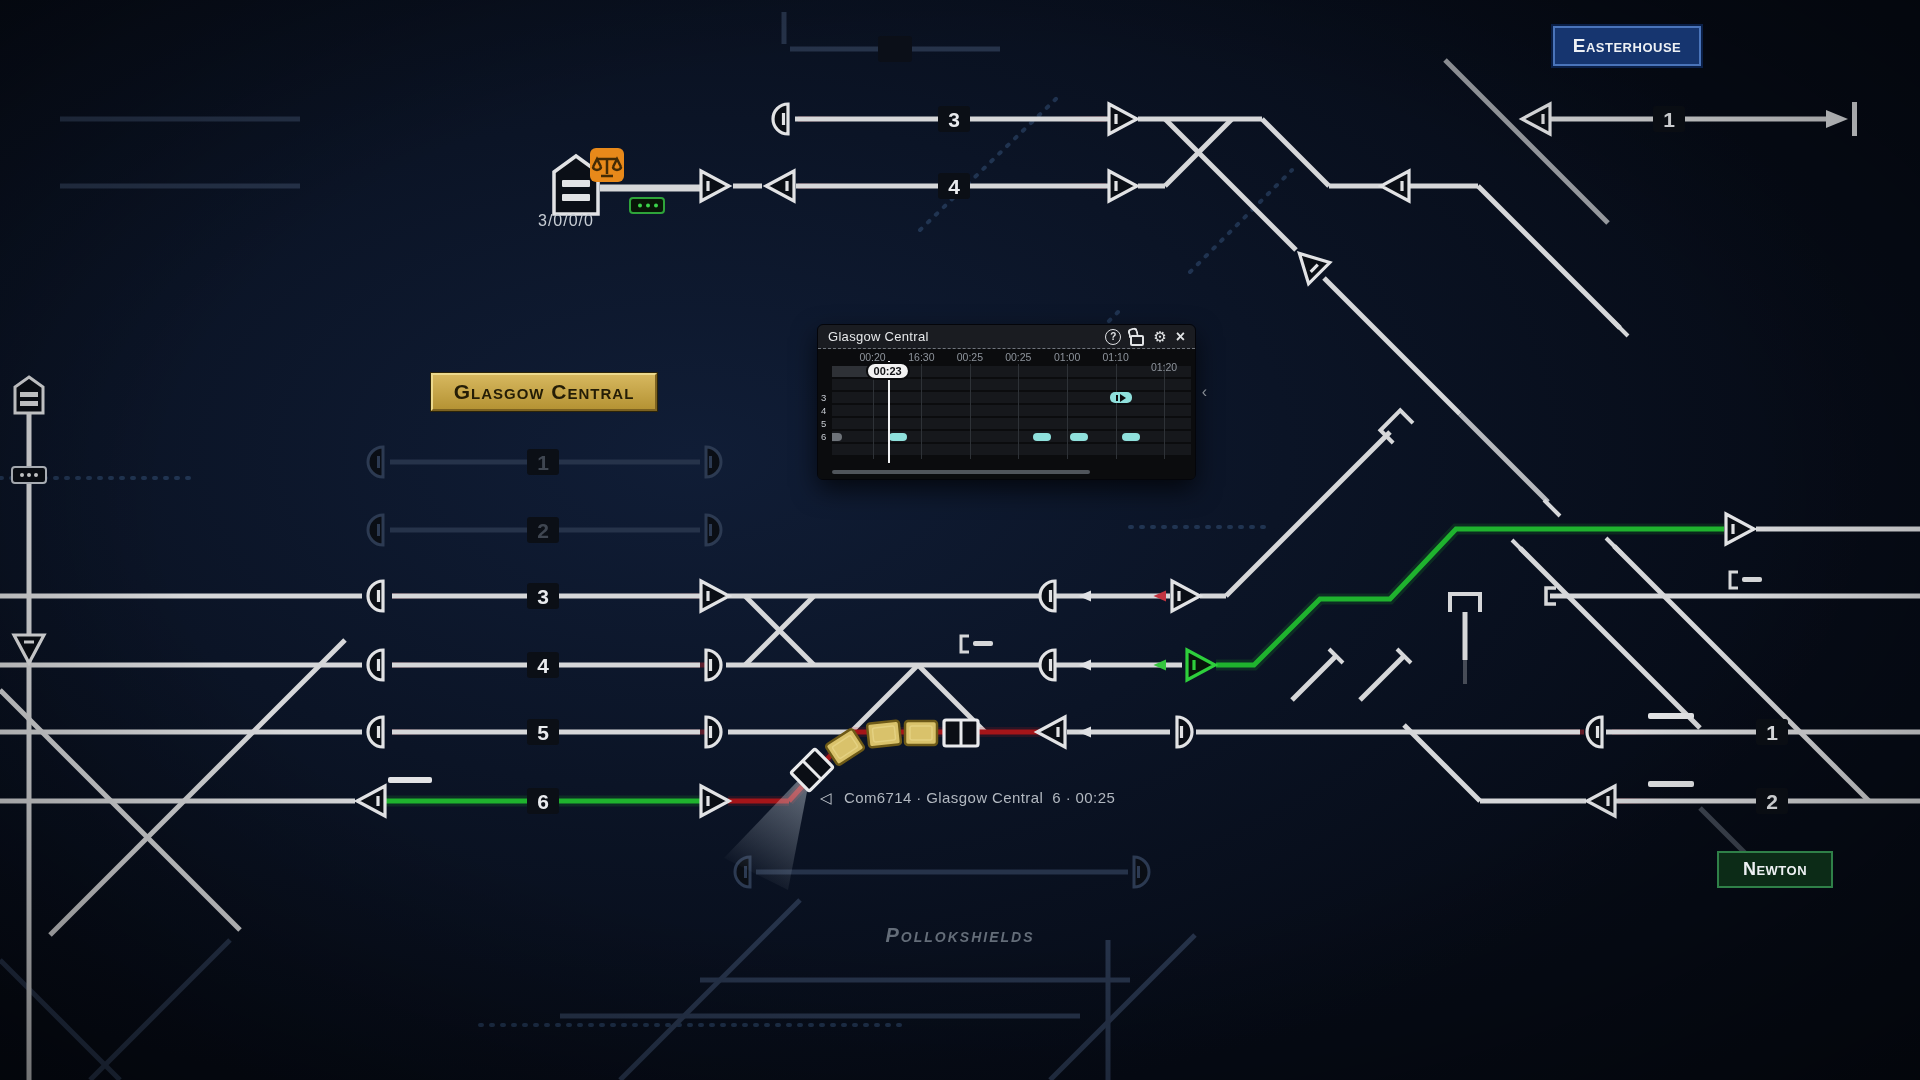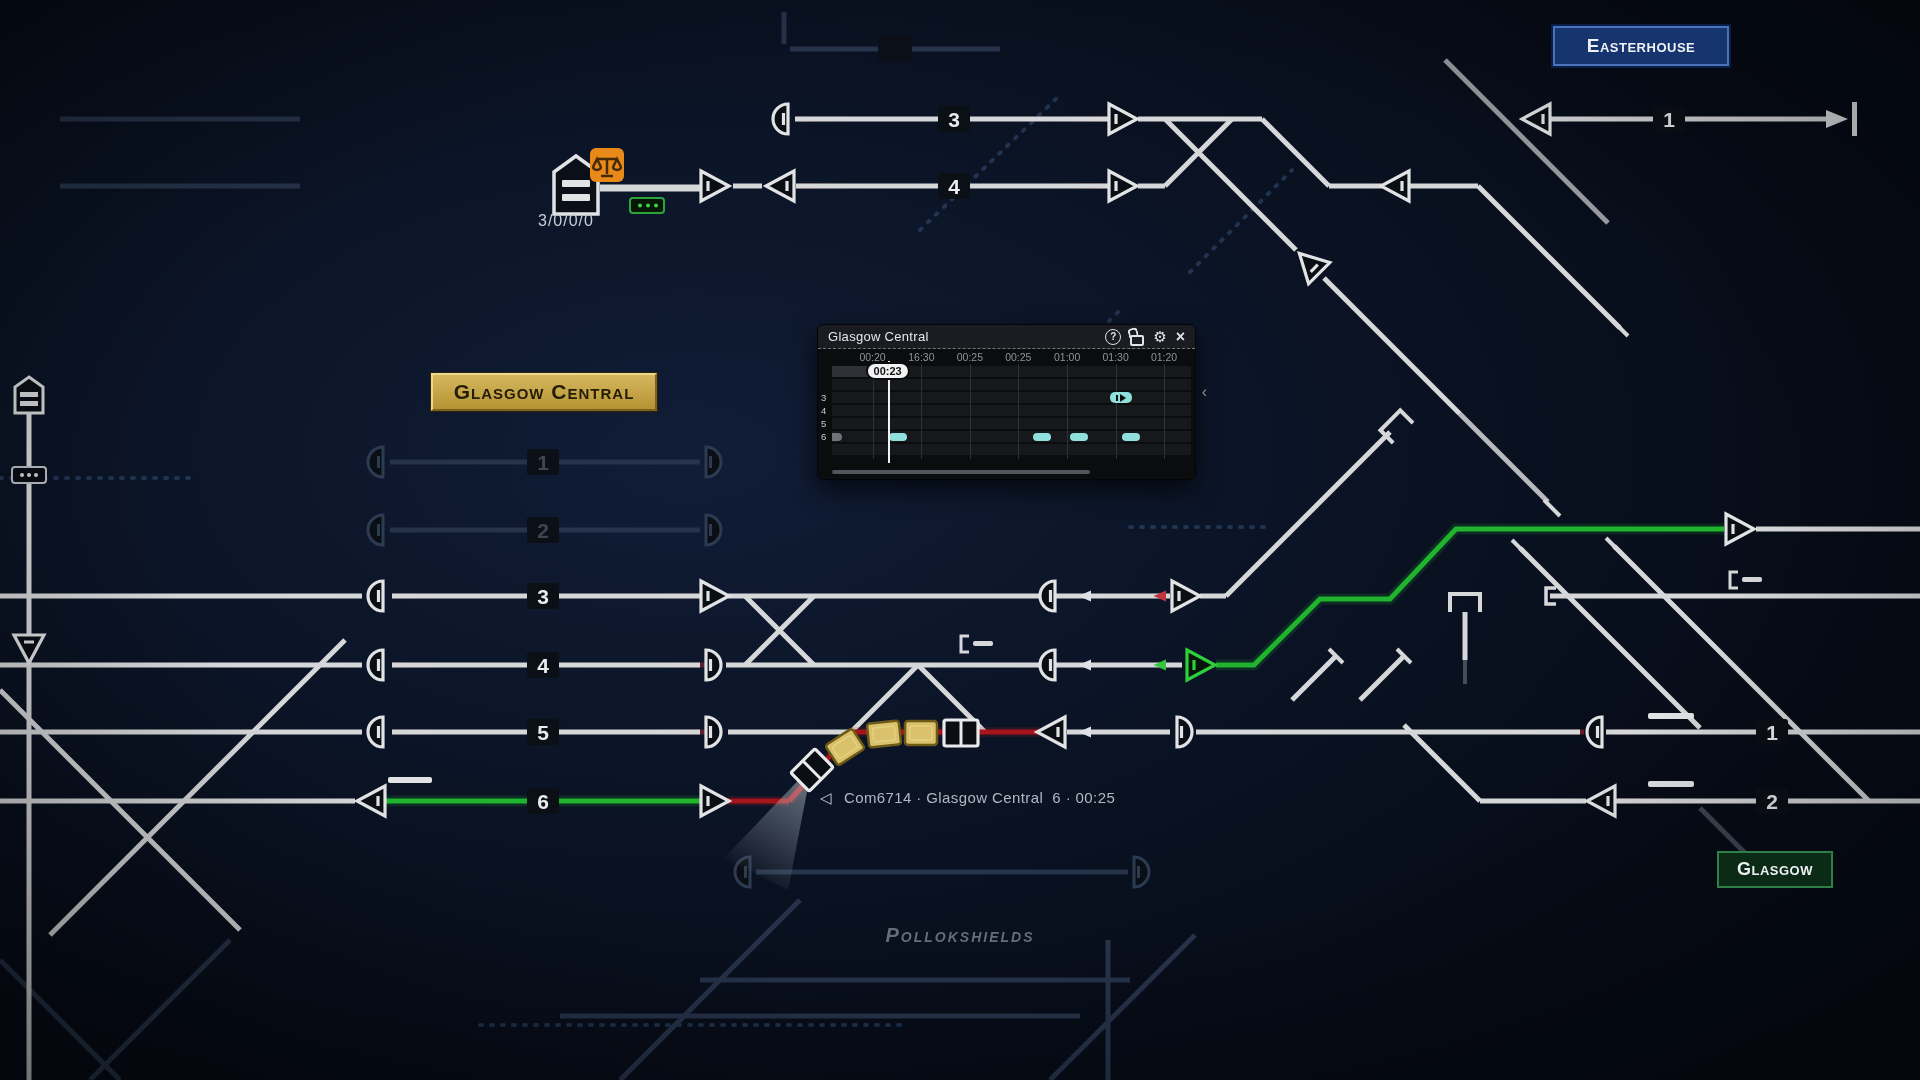--- a/index.html
+++ b/index.html
@@ -10,21 +10,21 @@
 
   .overlay{position:absolute;}
 
   
   .plate{display:flex;align-items:center;justify-content:center;
          font-weight:bold;font-variant:small-caps;box-sizing:border-box;}
   .plate-gold{left:431px;top:373px;width:226px;height:38px;font-size:21px;color:#241d06;
     background:linear-gradient(#d6b75e,#b59334);
     border:2px solid;border-color:#ecd98d #7c6221 #7c6221 #ecd98d;
     outline:1px solid #2c2408;letter-spacing:1px;}
-  .plate-blue{left:1553px;top:26px;width:176px;height:40px;font-size:19px;color:#eef1f5;
+  .plate-blue{left:1553px;top:26px;width:148px;height:40px;font-size:19px;color:#eef1f5;
     background:#16356f;border:2px solid #4a74ba;outline:2px solid #0a1f47;letter-spacing:.5px;}
   .plate-green{left:1717px;top:851px;width:116px;height:37px;font-size:18px;color:#edf0f3;
     background:#0c2b17;border:2px solid #2f8048;letter-spacing:.5px;}
   .plate-ghost{left:860px;top:920px;width:200px;height:30px;font-size:20px;color:#646d79;
     letter-spacing:2px;background:transparent;font-style:italic;}
 
   .depot-counter{left:538px;top:212px;font-size:16px;color:#c7cdd4;letter-spacing:1px;}
   .train-label{left:820px;top:789px;font-size:15px;color:#b2b8c0;display:flex;gap:12px;
     letter-spacing:.4px;white-space:pre;}
   .train-label .pfx{color:#c9ced4;}
@@ -355,21 +355,21 @@
   <rect width="1920" height="1080" fill="url(#vig)" pointer-events="none"></rect>
 </svg>
 
 <div class="overlay plate plate-gold">
       <span>Glasgow Central</span>
     </div>
 <div class="overlay plate plate-blue">
       <span>Easterhouse</span>
     </div>
 <div class="overlay plate plate-green">
-      <span>Glasgow</span>
+      <span>Newton</span>
     </div>
 <div class="overlay plate plate-ghost">
       <span>Pollokshields</span>
     </div>
 
 <div class="overlay depot-counter">3/0/0/0</div>
 
 <div class="overlay train-label">
   <span class="pfx">◁</span>
   <span>Com6714 · Glasgow Central  6 · 00:25</span>
@@ -410,22 +410,22 @@
             <div class="gridline" style="left: 65.5%;"></div>
             <div class="gridline" style="left: 79%;"></div>
             <div class="gridline" style="left: 92.5%;"></div>
           </div>
       <div id="tl-ticks">
             <span class="tick" style="left: 11.3%;">00:20</span>
             <span class="tick" style="left: 24.9%;">16:30</span>
             <span class="tick" style="left: 38.4%;">00:25</span>
             <span class="tick" style="left: 51.9%;">00:25</span>
             <span class="tick" style="left: 65.5%;">01:00</span>
-            <span class="tick" style="left: 79%;">01:30</span>
-            <span class="tick" style="left: 92.5%;">01:20</span>
+            <span class="tick" style="left: 79%;">01:10</span>
+            <span class="tick" style="left: 92.5%; margin-top: 10px;">01:20</span>
           </div>
       <div id="tl-events">
             <div class="ev train" style="left: 77.3%; top: 43px;">
               <span class="bar"></span>
               <span class="arr"></span>
             </div>
             <div class="ev past" style="left: -1%; top: 83.5px;"></div>
             <div class="ev " style="left: 16%; top: 83.5px;"></div>
             <div class="ev " style="left: 56%; top: 83.5px;"></div>
             <div class="ev " style="left: 66.3%; top: 83.5px;"></div>

